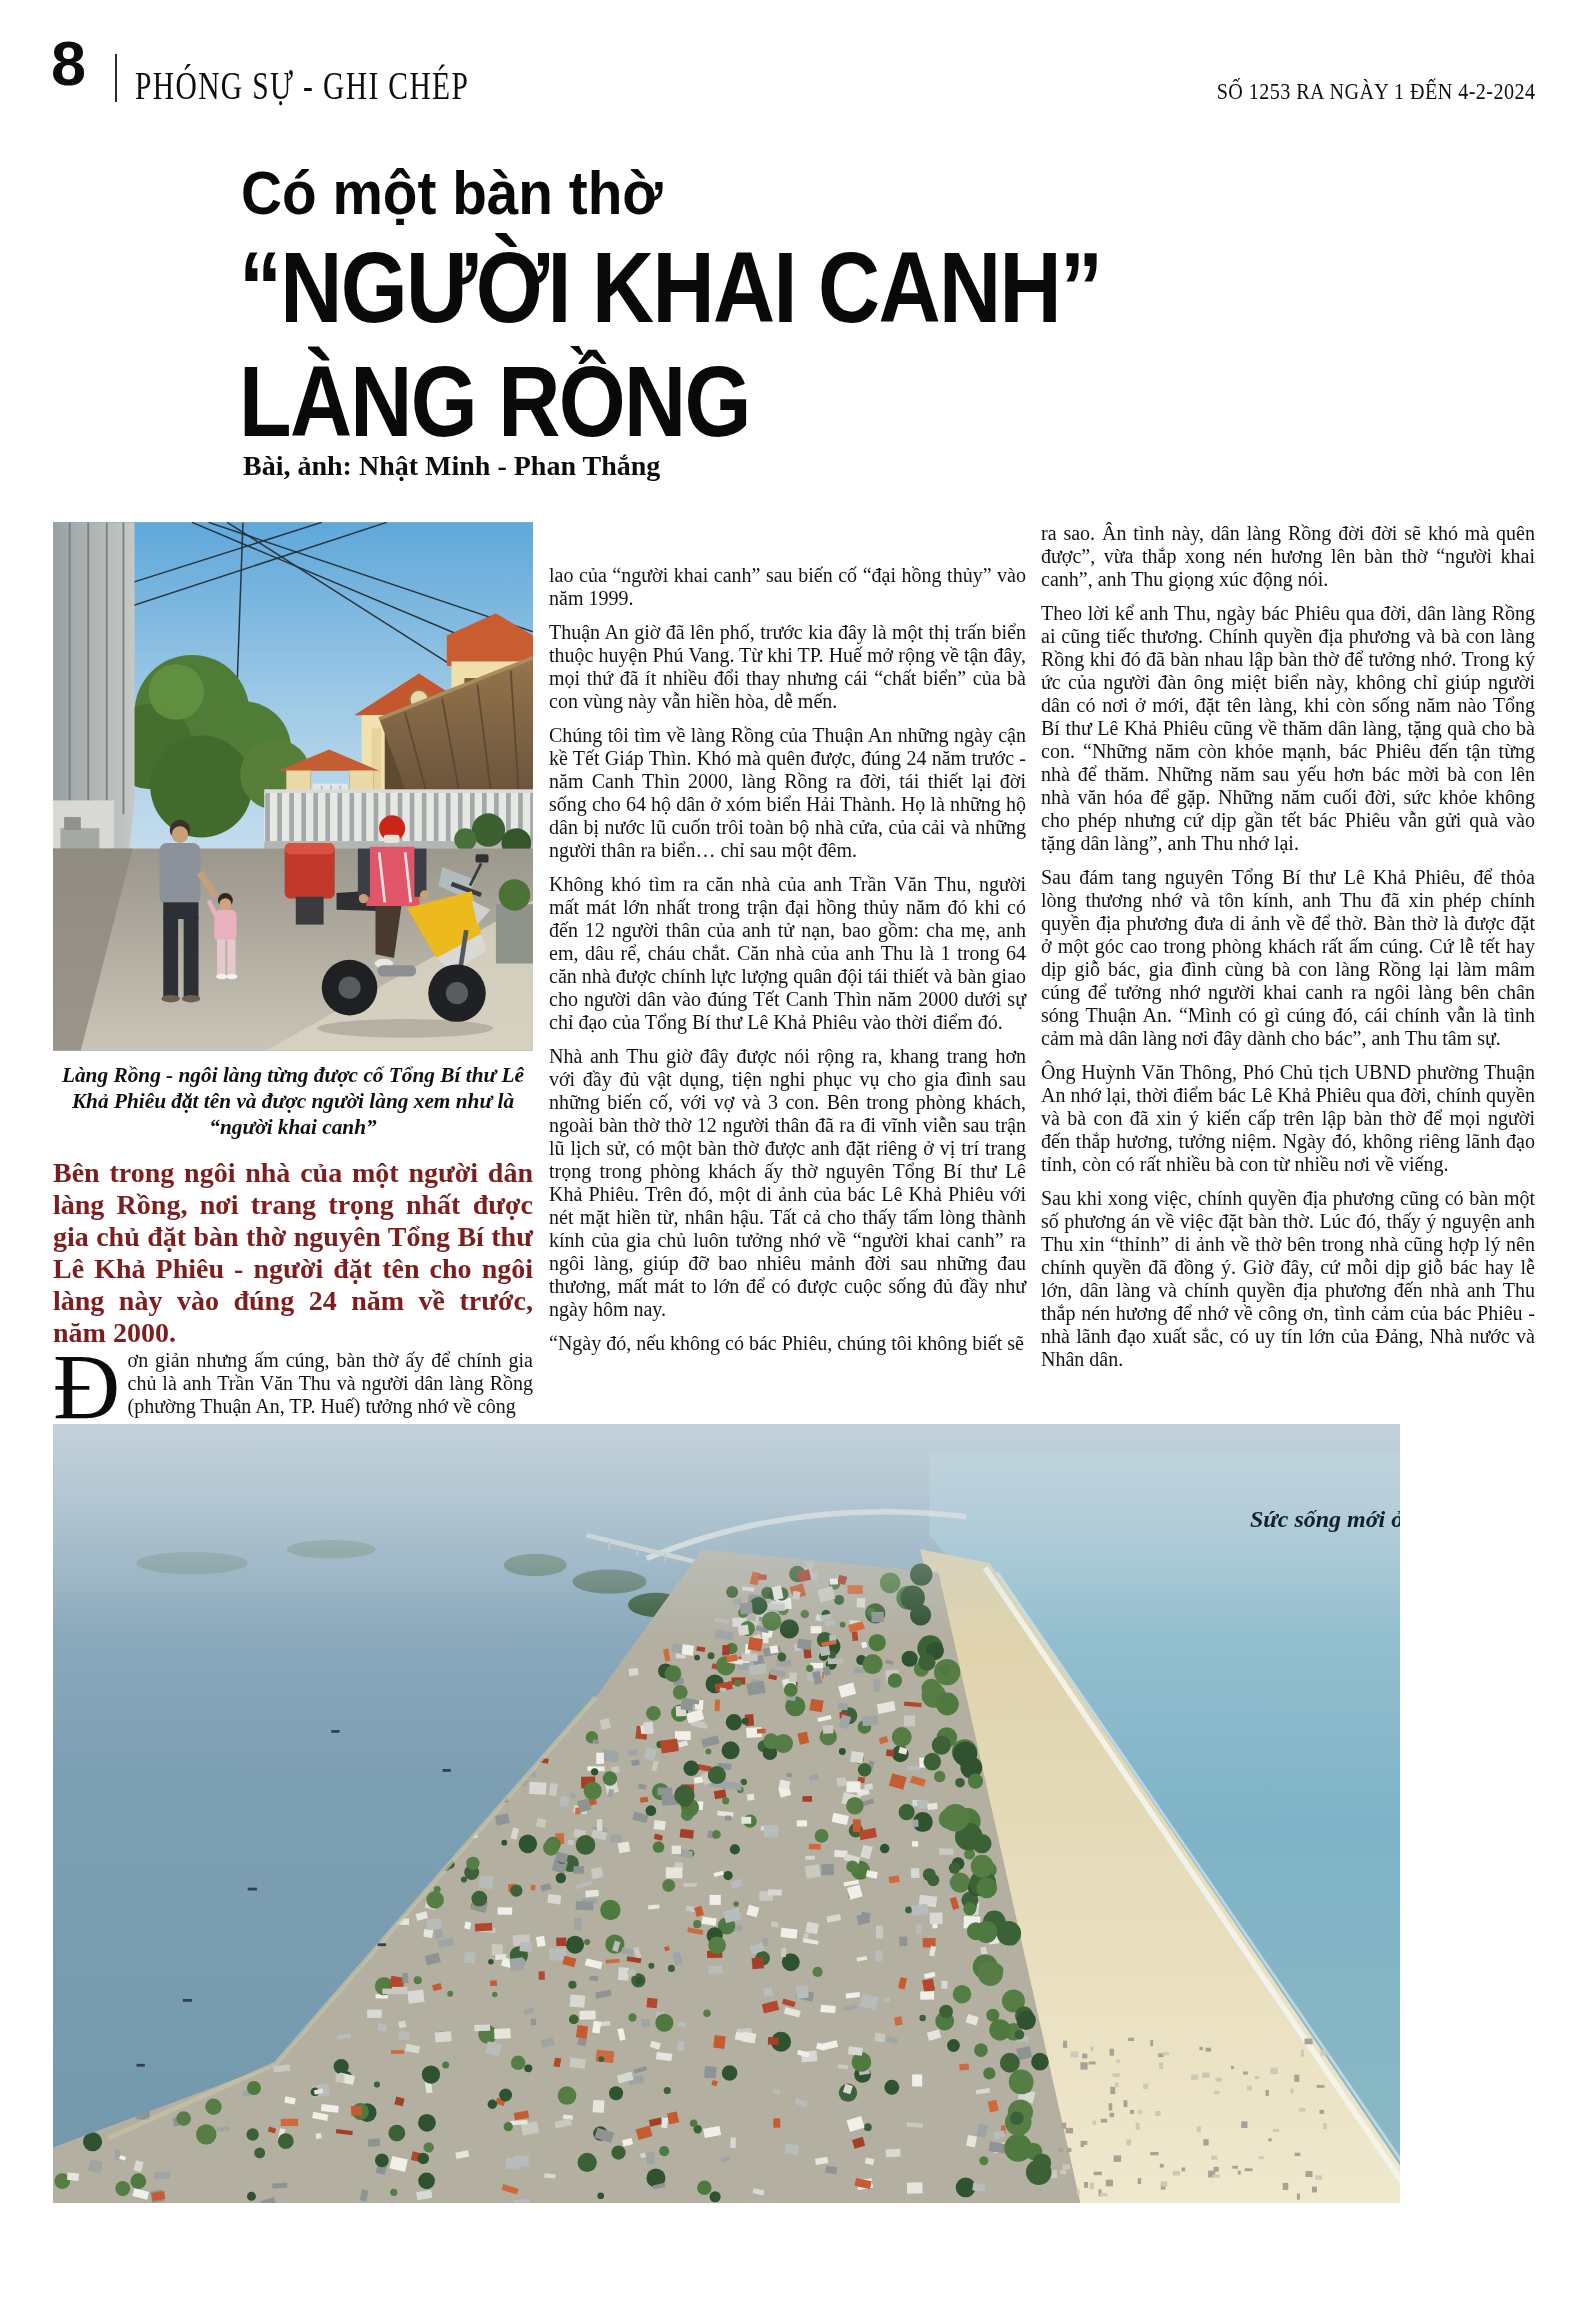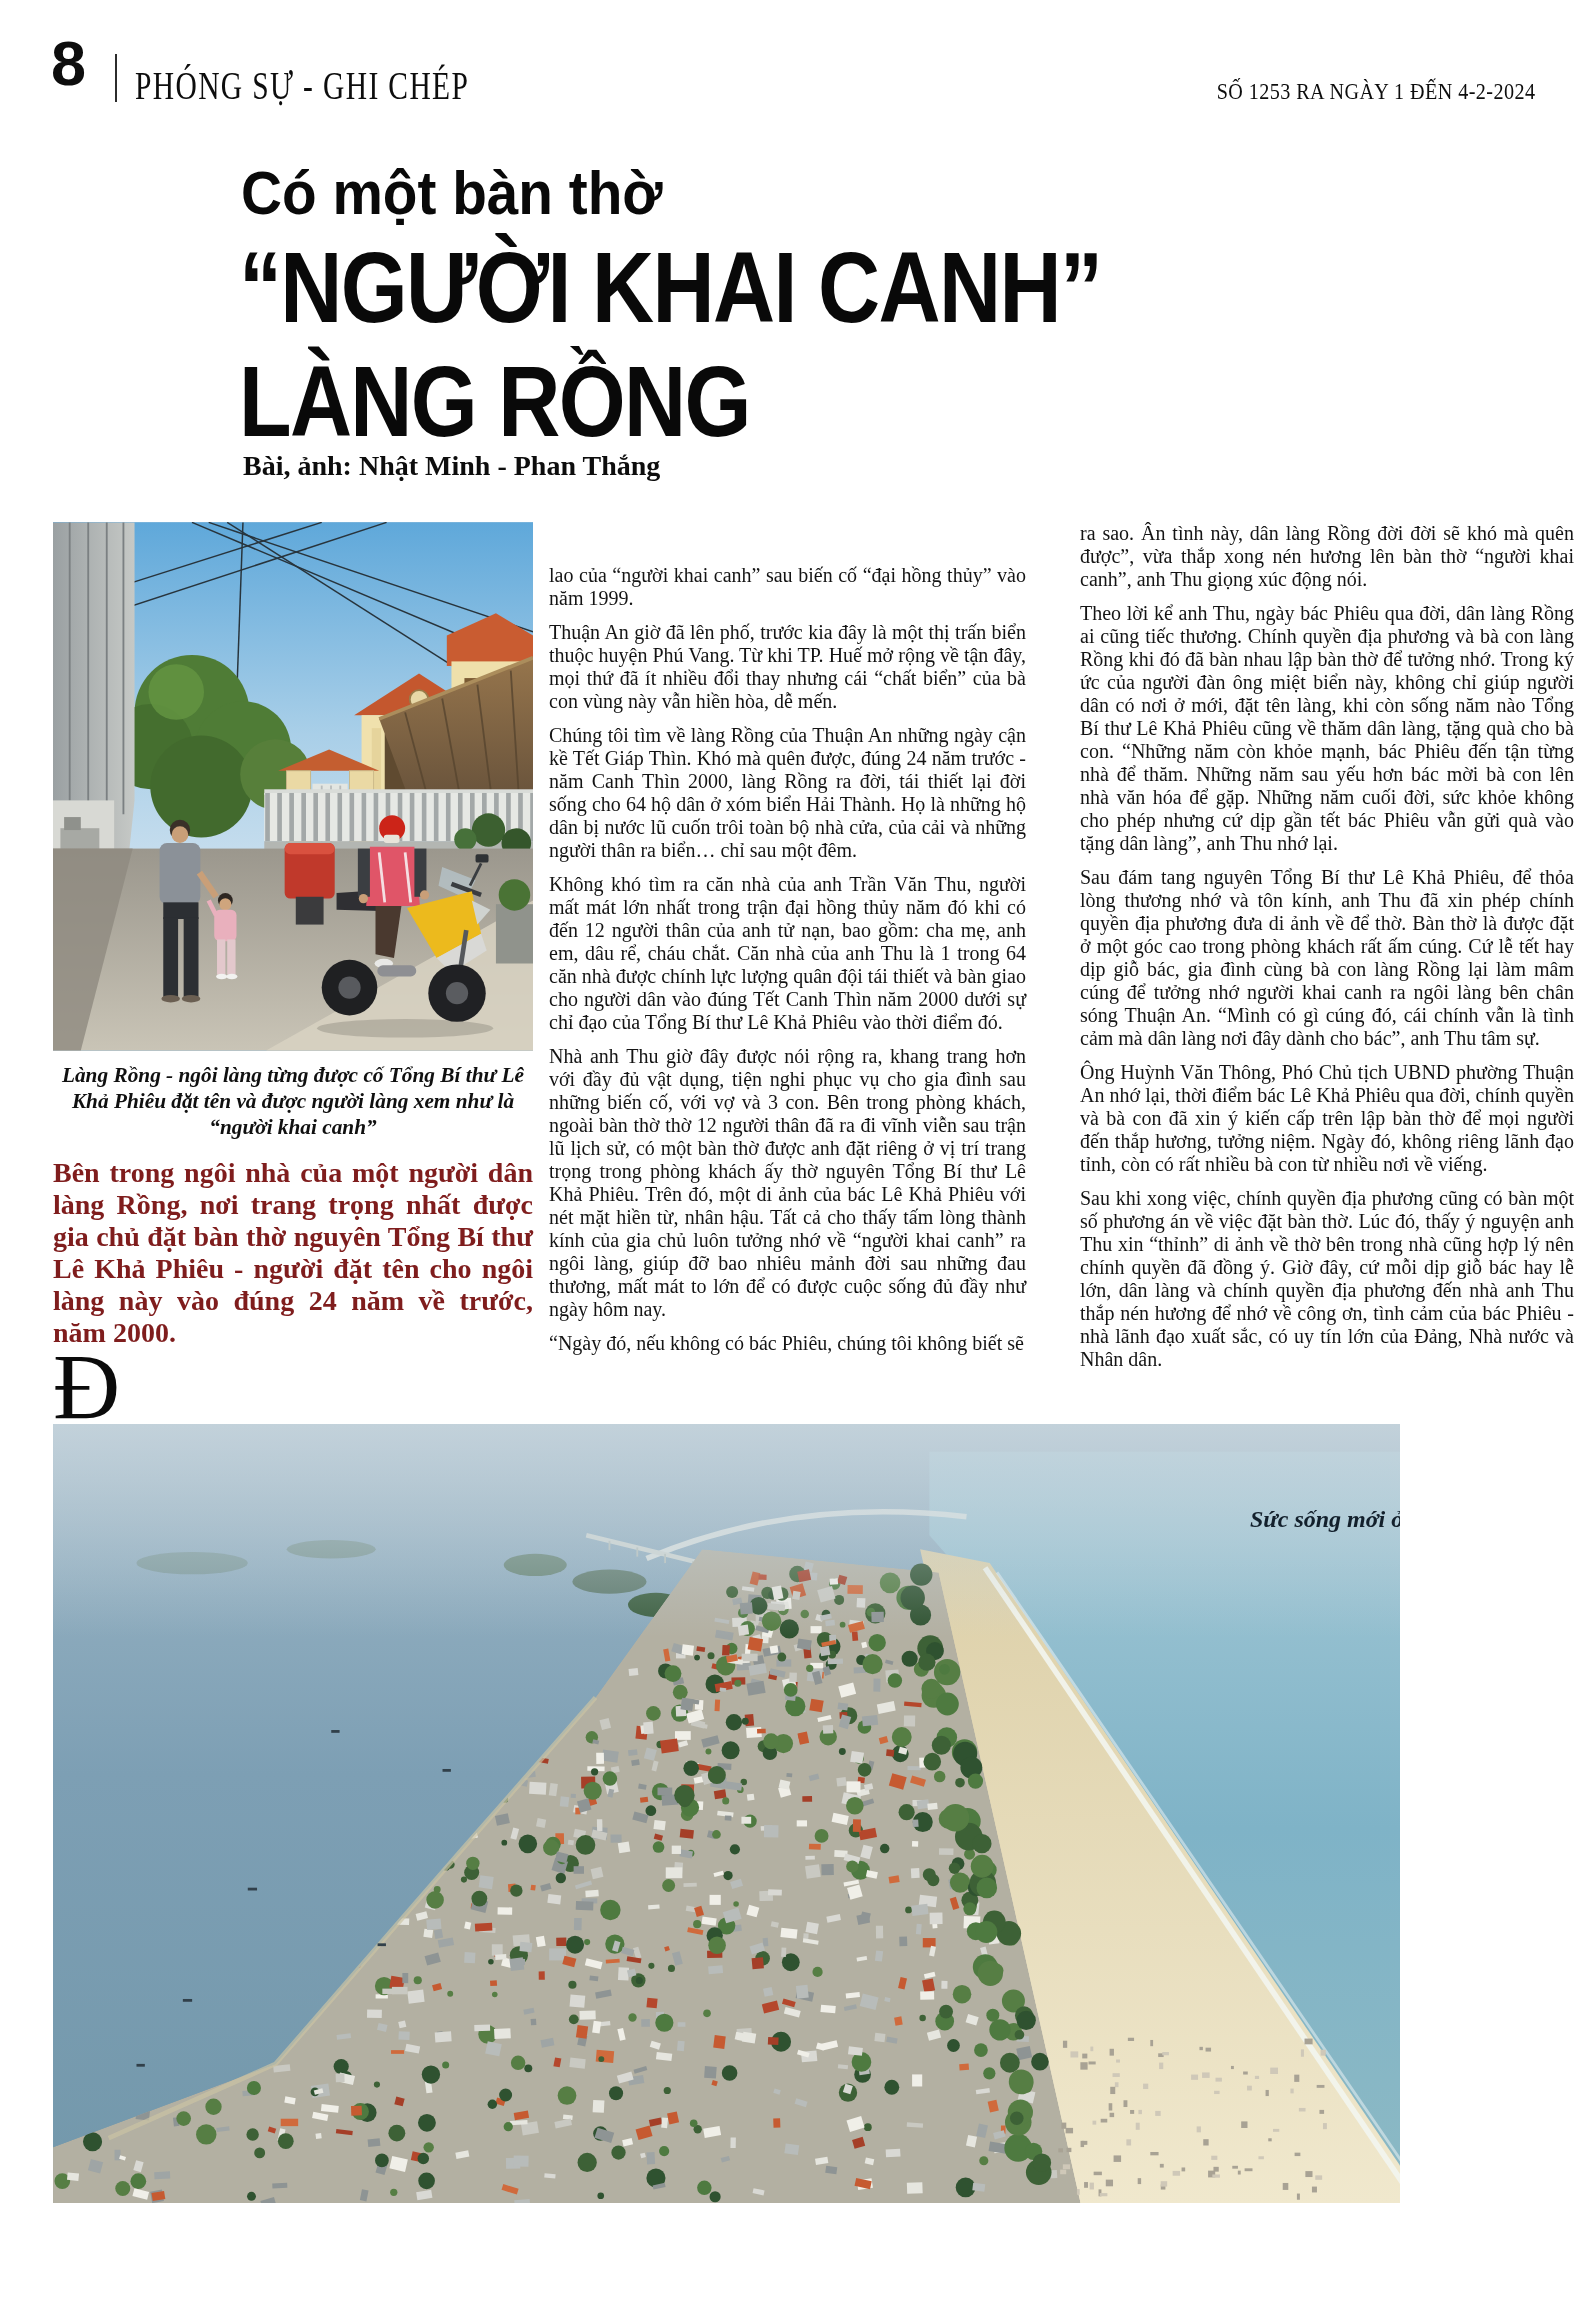--- a/index.html
+++ b/index.html
@@ -24,21 +24,21 @@
             transform-origin:left center;white-space:nowrap;color:#090909;}
   .headline.l1{top:237px;}
   .headline.l2{top:351px;}
   .byline{position:absolute;left:243px;top:450px;font-weight:bold;font-size:28px;color:#0d0d0d;}
 
   
   .col{position:absolute;top:522px;font-size:20px;line-height:23px;text-align:justify;color:#141414;}
   .col p{margin:0 0 11px 0;}
   .col1{left:53px;width:480px;}
   .col2{left:549px;width:477px;margin-top:42px;}
-  .col3{left:1041px;width:494px;margin-left:39px;}
+  .col3{left:1041px;width:494px;}
 
   .photo-frame{position:relative;width:480px;height:529px;overflow:hidden;background:#9cc2dd;}
   .caption1{margin-top:11px;font-size:21.3px;line-height:26px;font-weight:bold;font-style:italic;
             text-align:center;color:#101010;}
   .lede{margin-top:16.7px;font-size:28px;line-height:32px;font-weight:bold;text-align:justify;color:#7f1d1d;}
   .opening{margin-top:18.6px;}
   .dropcap{float:left;font-size:93px;line-height:70px;padding:3.7px 7.4px 0 0;font-weight:normal;color:#0b0b0b;}
 
   
   .photo2{position:absolute;left:53px;top:1424px;width:1347px;height:779px;overflow:hidden;background:#8fb0c2;}
@@ -206,21 +206,21 @@
         <line x1="446" y1="440" x2="436" y2="505" stroke="#55585c" stroke-width="5"></line>
         <circle cx="320" cy="502" r="30" fill="#1f2022"></circle>
           <circle cx="320" cy="502" r="12" fill="#585a5e"></circle>
         <circle cx="436" cy="508" r="31" fill="#202124"></circle>
           <circle cx="436" cy="508" r="12" fill="#5a5c60"></circle>
         <rect x="350" y="478" width="42" height="12" rx="6" fill="#8e8f93"></rect>
       </svg>
     </div>
     <div class="caption1">Làng Rồng - ngôi làng từng được cố Tổng Bí thư Lê Khả Phiêu đặt tên và được người làng xem như là “người khai canh”</div>
     <div class="lede">Bên trong ngôi nhà của một người dân làng Rồng, nơi trang trọng nhất được gia chủ đặt bàn thờ nguyên Tổng Bí thư Lê Khả Phiêu - người đặt tên cho ngôi làng này vào đúng 24 năm về trước, năm 2000.</div>
-    <p class="opening"><span class="dropcap">Đ</span></p>
+    <p class="opening"><span class="dropcap">Đ</span><span>ơn giản nhưng ấm cúng, bàn thờ ấy để chính gia chủ là anh Trần Văn Thu và người dân làng Rồng (phường Thuận An, TP. Huế) tưởng nhớ về công</span></p>
   </div>
 
   <div class="col col2">
     <p>lao của “người khai canh” sau biến cố “đại hồng thủy” vào năm 1999.</p>
     <p>Thuận An giờ đã lên phố, trước kia đây là một thị trấn biển thuộc huyện Phú Vang. Từ khi TP. Huế mở rộng về tận đây, mọi thứ đã ít nhiều đổi thay nhưng cái “chất biển” của bà con vùng này vẫn hiền hòa, dễ mến.</p>
     <p>Chúng tôi tìm về làng Rồng của Thuận An những ngày cận kề Tết Giáp Thìn. Khó mà quên được, đúng 24 năm trước - năm Canh Thìn 2000, làng Rồng ra đời, tái thiết lại đời sống cho 64 hộ dân ở xóm biển Hải Thành. Họ là những hộ dân bị nước lũ cuốn trôi toàn bộ nhà cửa, của cải và những người thân ra biển… chỉ sau một đêm.</p>
     <p>Không khó tìm ra căn nhà của anh Trần Văn Thu, người mất mát lớn nhất trong trận đại hồng thủy năm đó khi có đến 12 người thân của anh tử nạn, bao gồm: cha mẹ, anh em, dâu rể, cháu chắt. Căn nhà của anh Thu là 1 trong 64 căn nhà được chính lực lượng quân đội tái thiết và bàn giao cho người dân vào đúng Tết Canh Thìn năm 2000 dưới sự chỉ đạo của Tổng Bí thư Lê Khả Phiêu vào thời điểm đó.</p>
     <p>Nhà anh Thu giờ đây được nói rộng ra, khang trang hơn với đầy đủ vật dụng, tiện nghi phục vụ cho gia đình sau những biến cố, với vợ và 3 con. Bên trong phòng khách, ngoài bàn thờ thờ 12 người thân đã ra đi vĩnh viễn sau trận lũ lịch sử, có một bàn thờ được anh đặt riêng ở vị trí trang trọng trong phòng khách ấy thờ nguyên Tổng Bí thư Lê Khả Phiêu. Trên đó, một di ảnh của bác Lê Khả Phiêu với nét mặt hiền từ, nhân hậu. Tất cả cho thấy tấm lòng thành kính của gia chủ luôn tưởng nhớ về “người khai canh” ra ngôi làng, giúp đỡ bao nhiêu mảnh đời sau những đau thương, mất mát to lớn để có được cuộc sống đủ đầy như ngày hôm nay.</p>
     <p>“Ngày đó, nếu không có bác Phiêu, chúng tôi không biết sẽ</p>
   </div>

